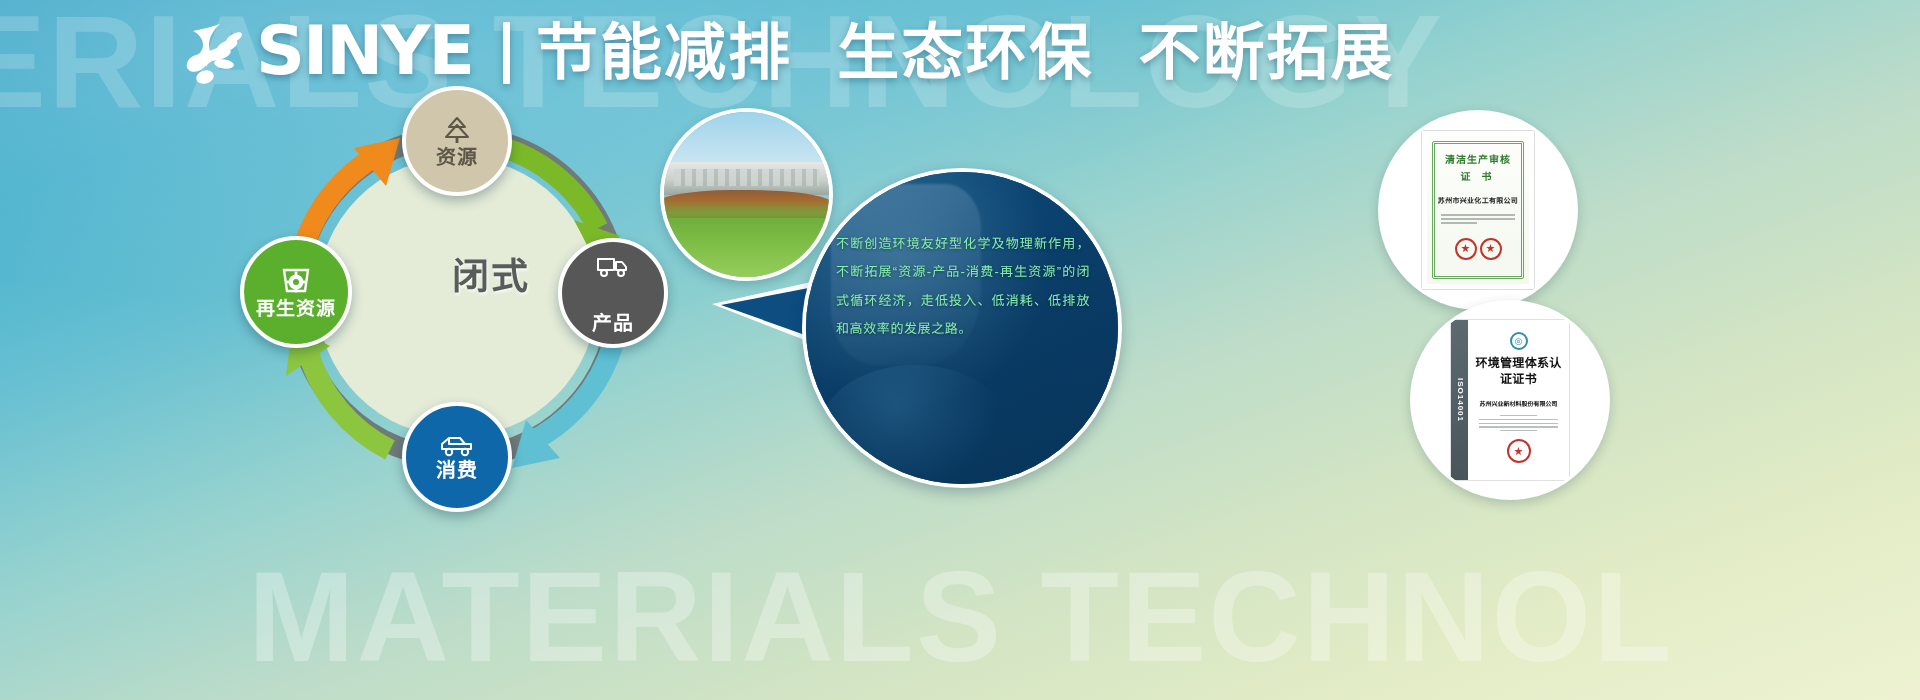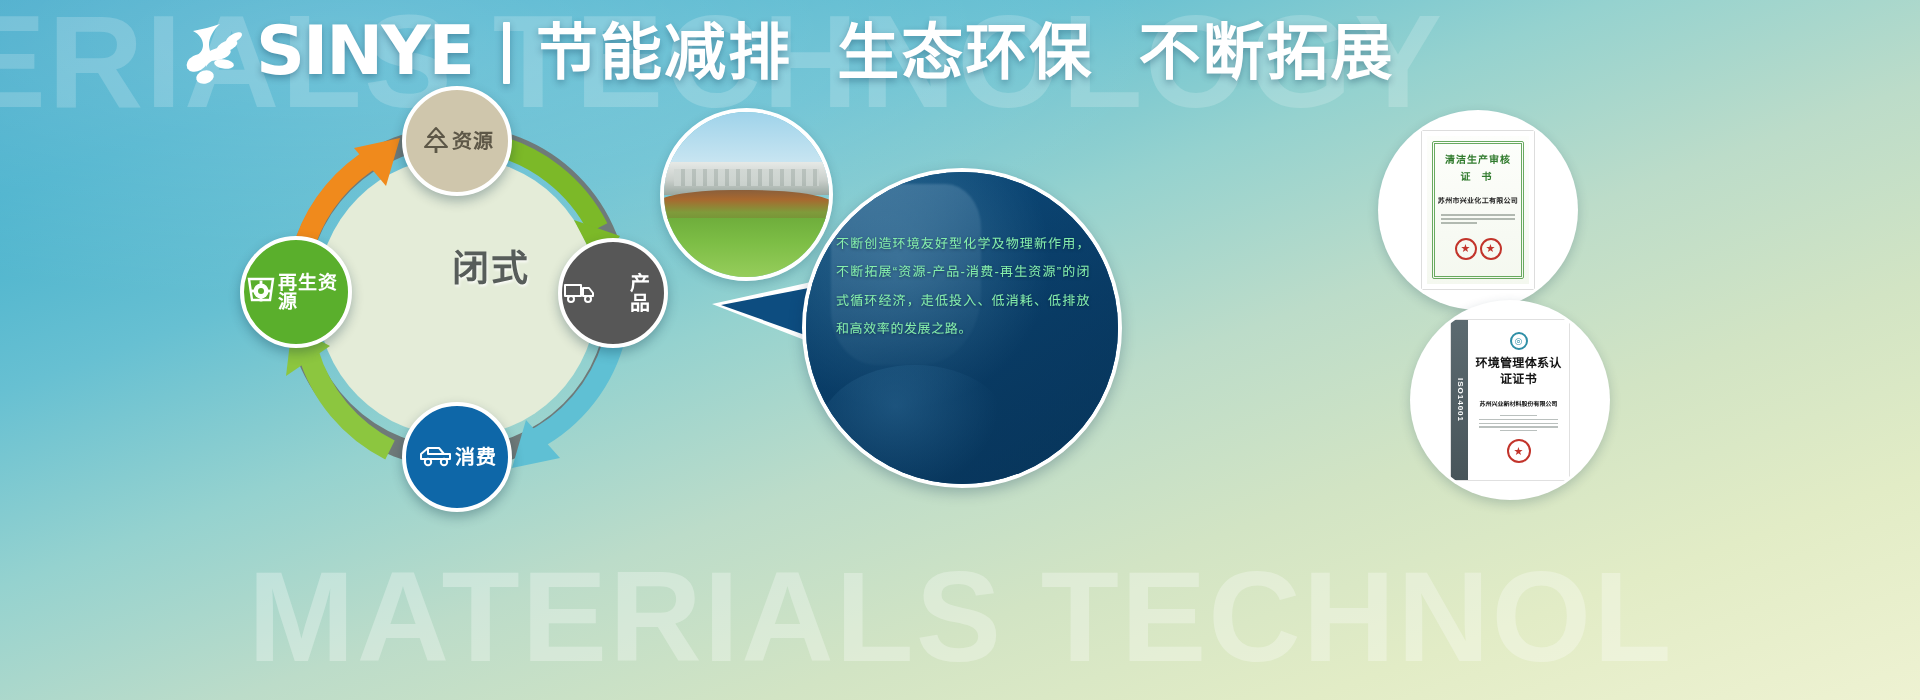--- a/index.html
+++ b/index.html
@@ -106,25 +106,26 @@
     left:268px; top:108px;
     width:378px; height:378px;
     z-index:6;
   }
   .diagram svg{ display:block; overflow:visible; }
 
   .node{
     position:absolute;
     border-radius:50%;
     display:flex;
-    flex-direction:row;
+    flex-direction:column;
     align-items:center;
     justify-content:center;
     box-shadow:0 5px 12px rgba(0,40,60,.30);
     border:4px solid #ffffff;
+    text-align:center;
   }
   .node .ico{ display:block; margin-bottom:2px; }
   .node .cap{
     font-size:20px;
     font-weight:600;
     letter-spacing:1px;
     line-height:1;
   }
   .node-resource{
     width:110px; height:110px;
@@ -147,21 +148,21 @@
   .node-consume .cap{ color:#ffffff; }
   .node-recycle{
     width:112px; height:112px;
     left:-28px; top:128px;
     background:#5aaf2c;
   }
   .node-recycle .cap{ color:#ffffff; font-size:19px; }
 
   .center-label{
     position:absolute;
-    left:118px; top:140px;
+    left:118px; top:148px;
     width:210px;
     text-align:center;
     color:#575d5a;
     font-weight:700;
     line-height:1.12;
     text-shadow:1px 2px 3px rgba(255,255,255,.85);
     letter-spacing:2px;
   }
   .center-label .l1{ font-size:37px; }
   .center-label .l2{ font-size:37px; }

